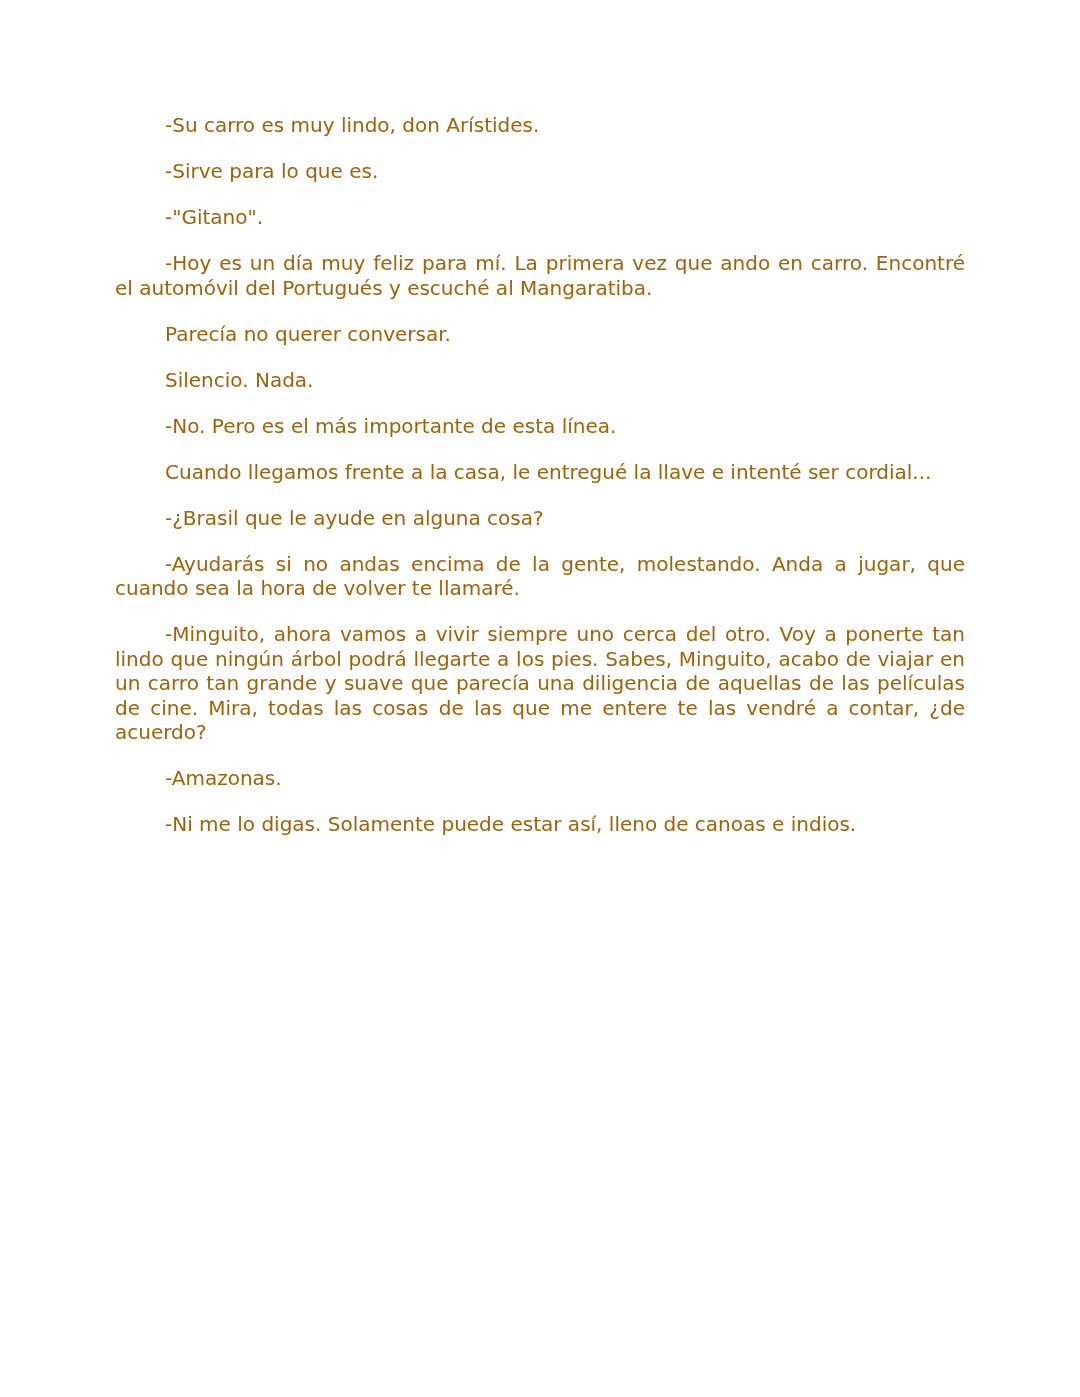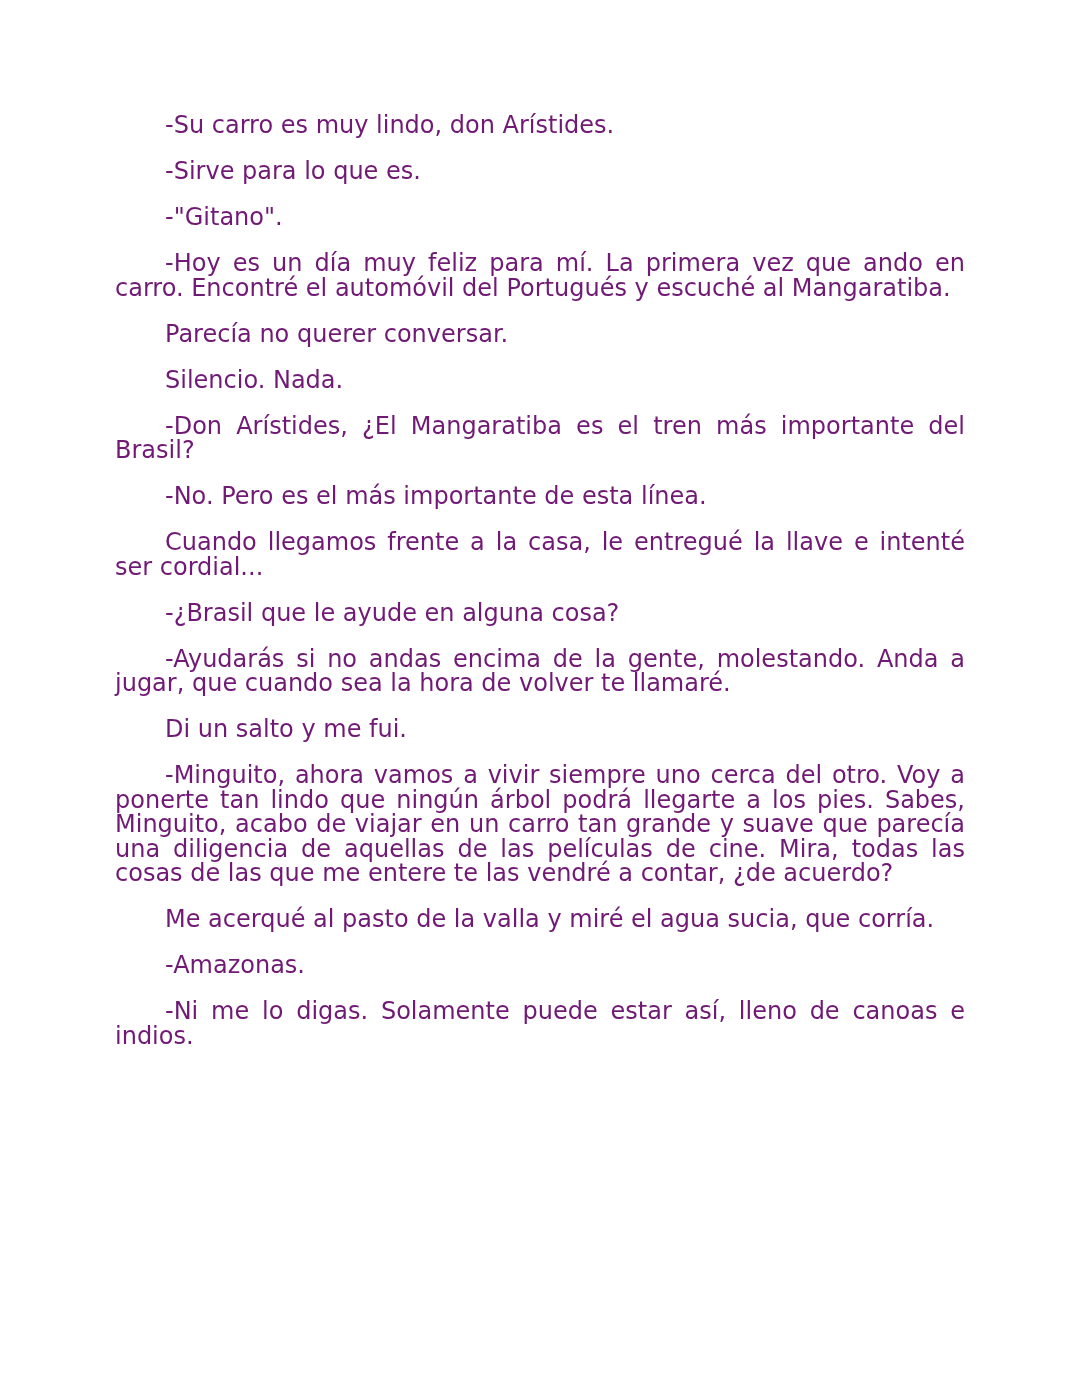--- a/index.html
+++ b/index.html
@@ -12,43 +12,40 @@
       height: 1397px;
       position: relative;
       overflow: hidden;
     }
     .page {
       position: absolute;
       left: 115px;
       top: 113px;
       width: 850px;
       font-family: "DejaVu Sans", sans-serif;
-      font-size: 24px;
+      font-size: 20px;
       line-height: 24.5px;
-      color: #701a75;
+      color: #a16207;
     }
     .para {
       margin: 0 0 21.5px 0;
       text-indent: 50px;
       text-align: justify;
     }
   </style>
 </head>
 <body>
 
 <div class="page">
   <p class="para">-Su carro es muy lindo, don Arístides.</p>
   <p class="para">-Sirve para lo que es.</p>
   <p class="para">-"Gitano".</p>
   <p class="para">-Hoy es un día muy feliz para mí. La primera vez que ando en carro. Encontré el automóvil del Portugués y escuché al Mangaratiba.</p>
   <p class="para">Parecía no querer conversar.</p>
   <p class="para">Silencio. Nada.</p>
-  <p class="para">-Don Arístides, ¿El Mangaratiba es el tren más importante del Brasil?</p>
   <p class="para">-No. Pero es el más importante de esta línea.</p>
   <p class="para">Cuando llegamos frente a la casa, le entregué la llave e intenté ser cordial...</p>
   <p class="para">-¿Brasil que le ayude en alguna cosa?</p>
   <p class="para">-Ayudarás si no andas encima de la gente, molestando. Anda a jugar, que cuando sea la hora de volver te llamaré.</p>
-  <p class="para">Di un salto y me fui.</p>
   <p class="para">-Minguito, ahora vamos a vivir siempre uno cerca del otro. Voy a ponerte tan lindo que ningún árbol podrá llegarte a los pies. Sabes, Minguito, acabo de viajar en un carro tan grande y suave que parecía una diligencia de aquellas de las películas de cine. Mira, todas las cosas de las que me entere te las vendré a contar, ¿de acuerdo?</p>
-  <p class="para">Me acerqué al pasto de la valla y miré el agua sucia, que corría.</p>
   <p class="para">-Amazonas.</p>
   <p class="para">-Ni me lo digas. Solamente puede estar así, lleno de canoas e indios.</p>
 </div>
 
 </body></html>

